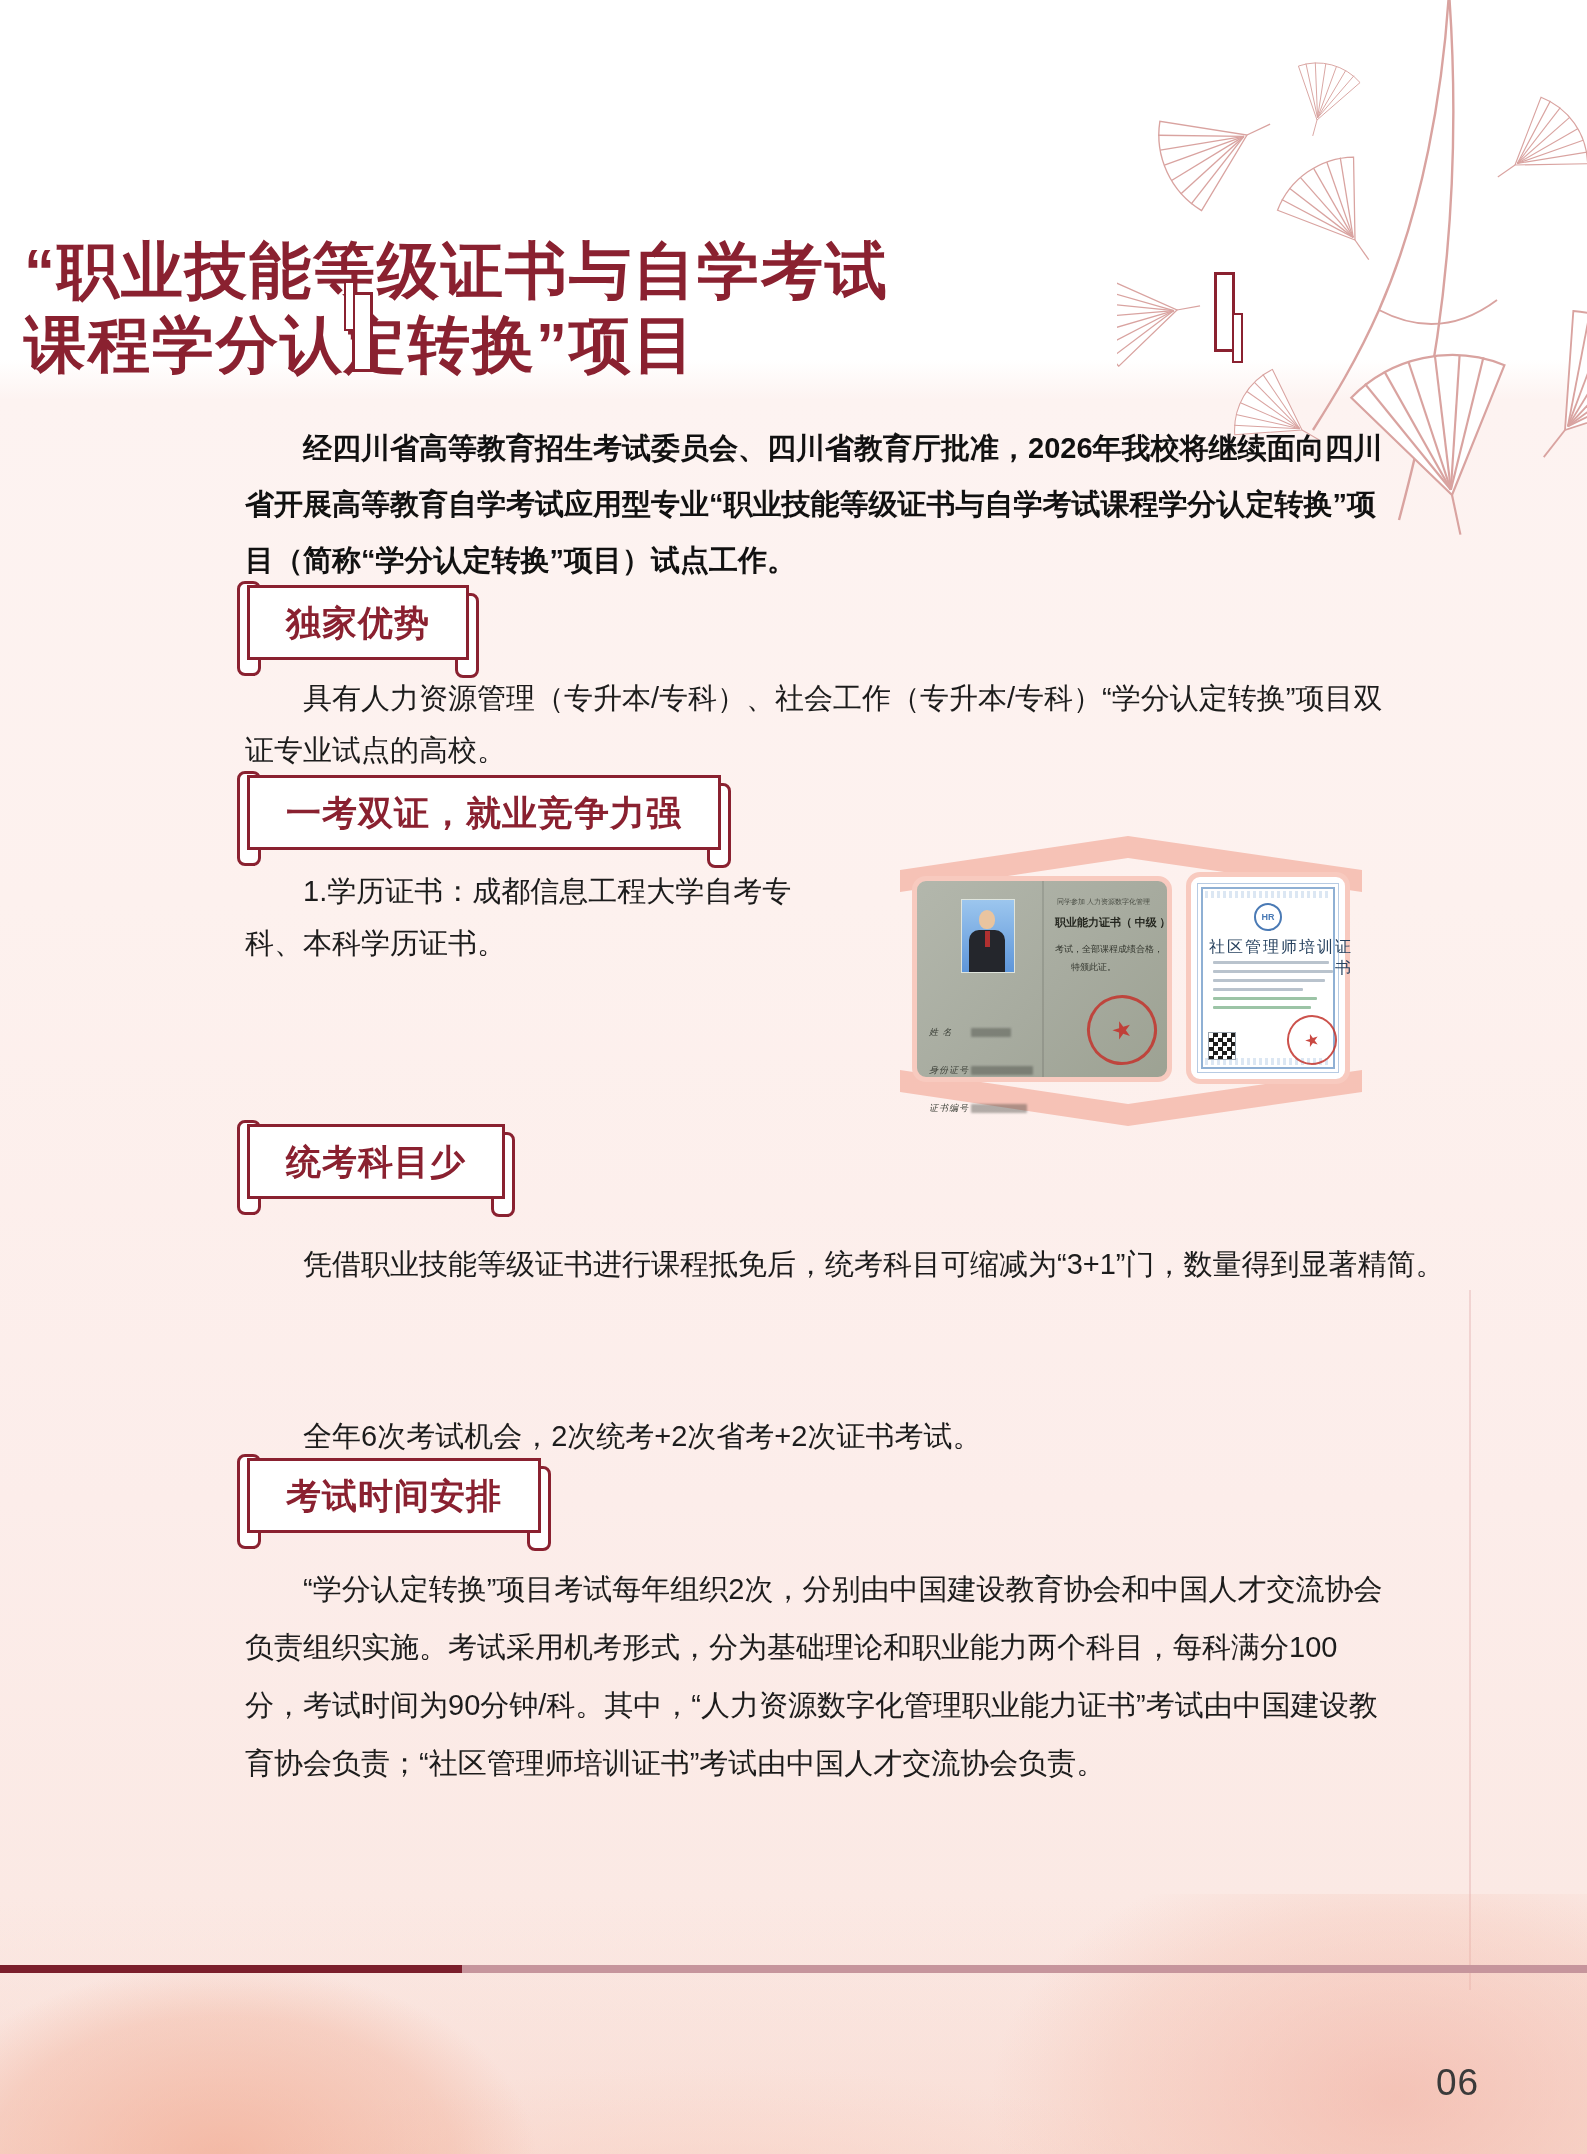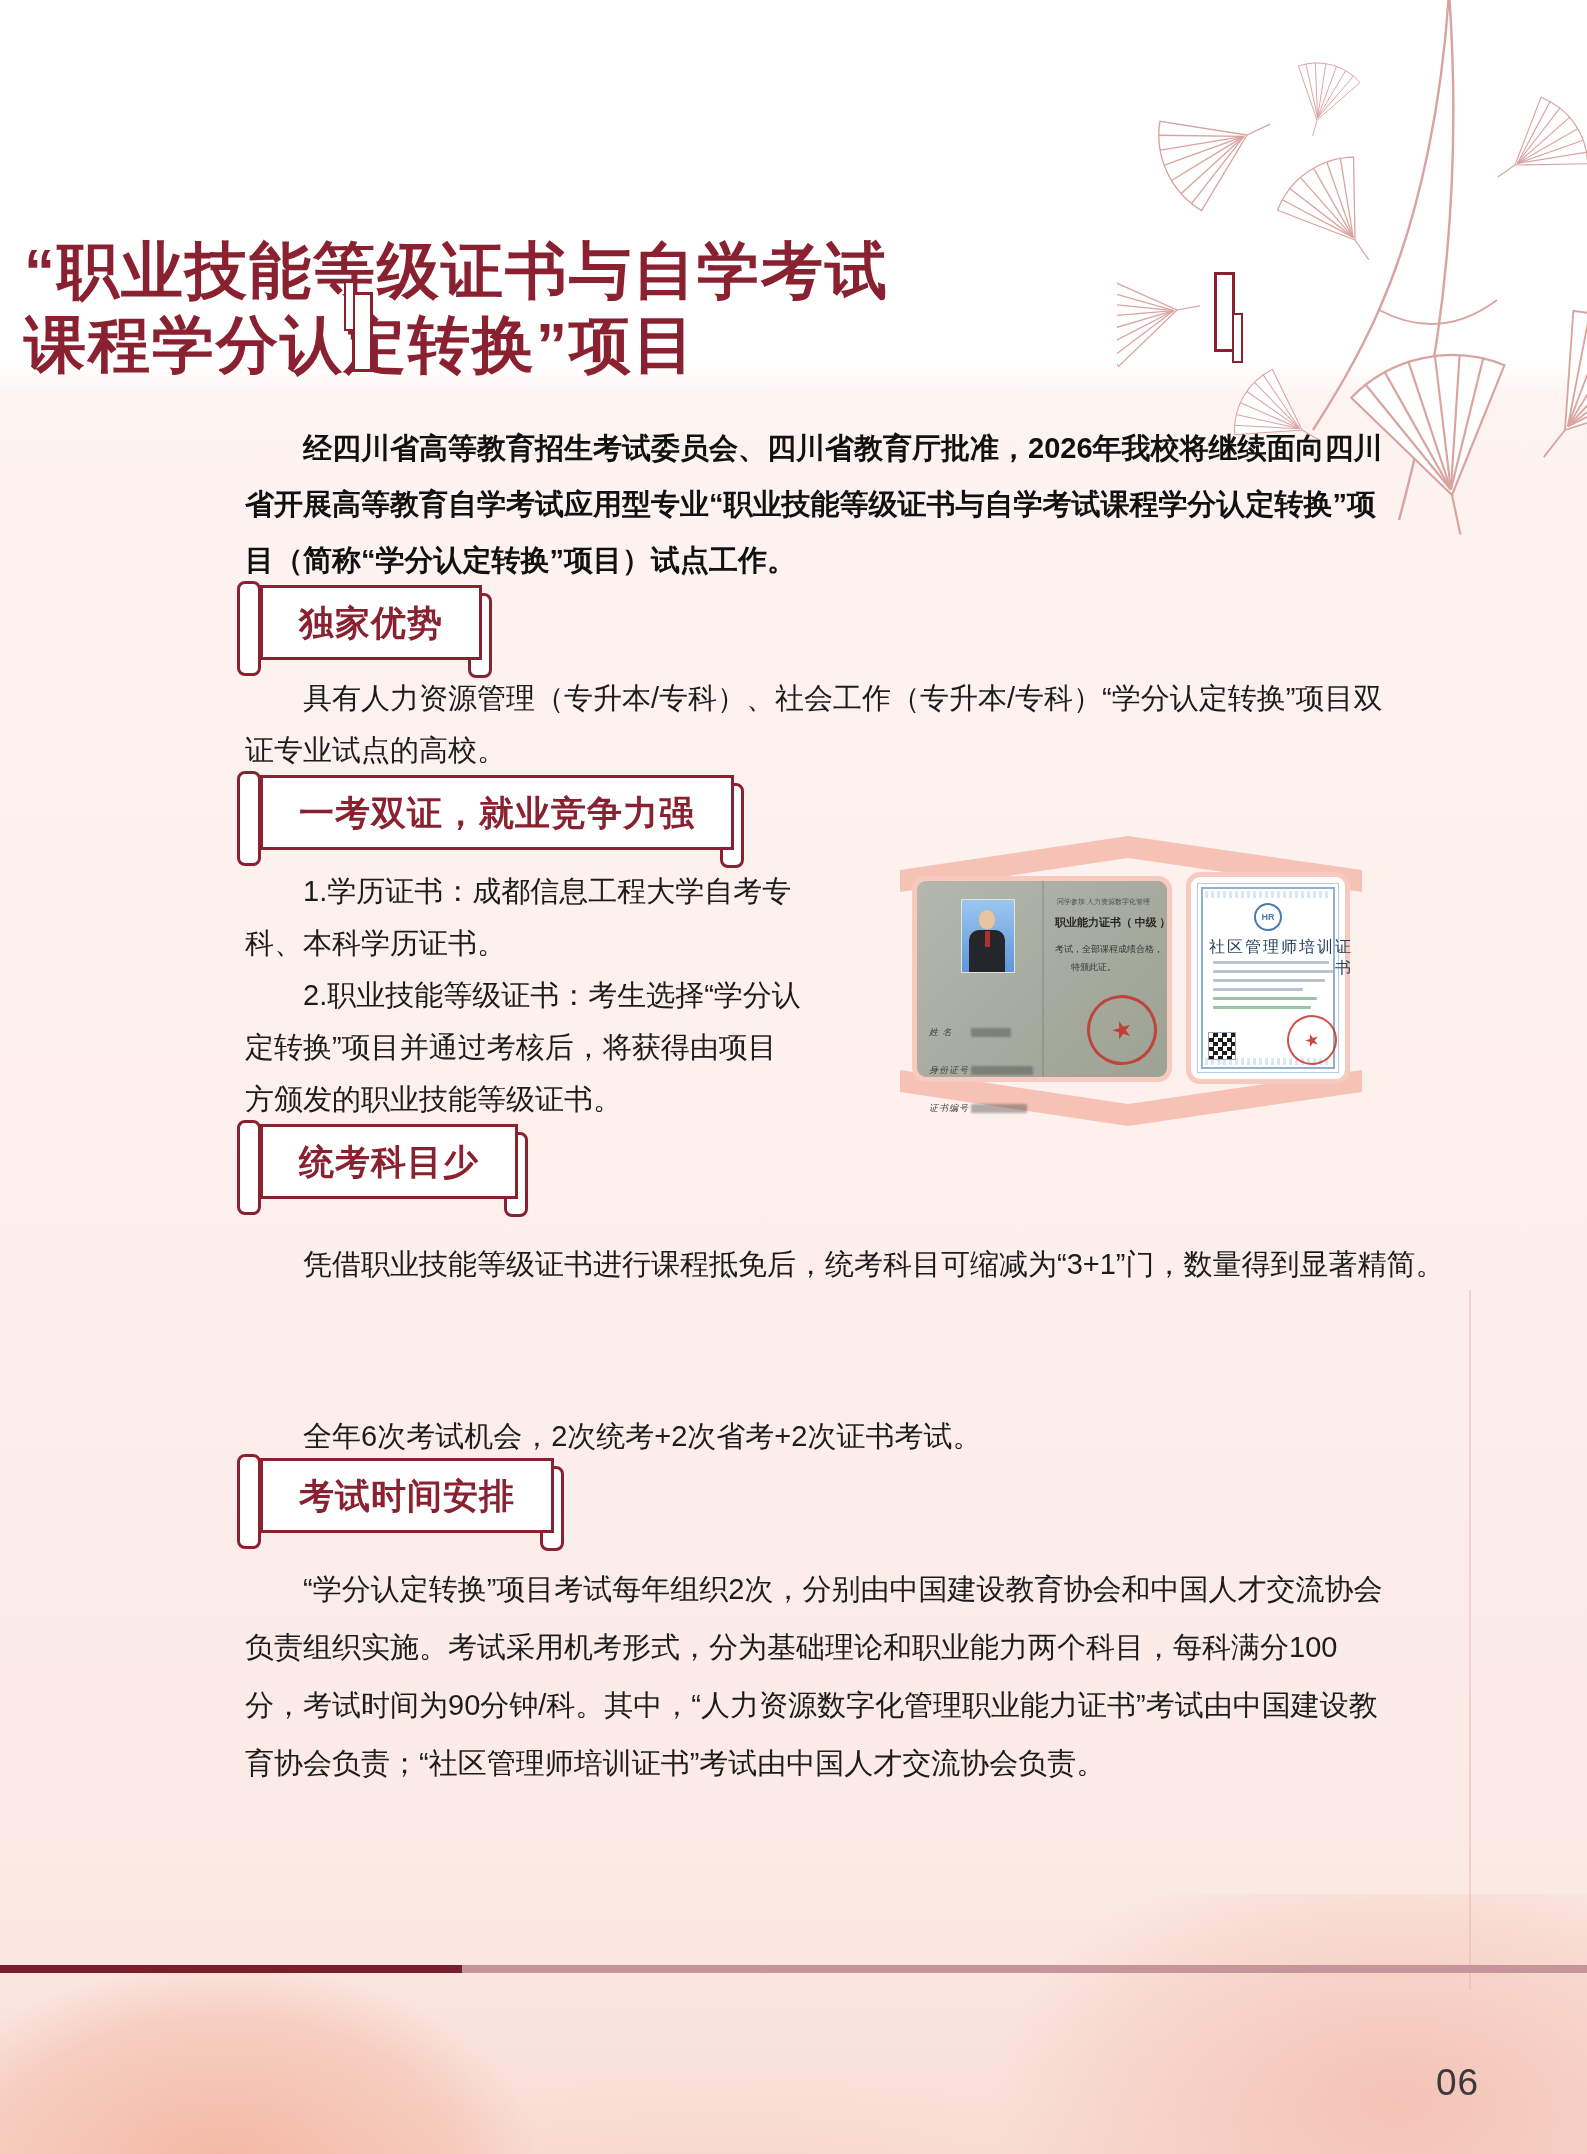--- a/index.html
+++ b/index.html
@@ -51,21 +51,21 @@
   .p-schedule{top:1560px;line-height:58px;}
   .dual-items{position:absolute;left:245px;top:865px;width:560px;}
   .dual-items p{margin:0;color:#1c1c1c;font-size:29px;line-height:52px;text-indent:2em;}
   
   .banner{position:absolute;left:247px;}
   .banner .roll{position:absolute;width:18px;border:3px solid #8a2130;border-radius:8px;background:#fff;z-index:0;}
   .banner .roll-l{left:-10px;top:-4px;bottom:-16px;}
   .banner .roll-r{right:-10px;top:8px;bottom:-18px;}
   .banner .box{position:relative;z-index:1;display:inline-block;background:#fff;
     border:3px solid #8a2130;padding:17px 36px;color:#8a2130;
-    font-size:35px;font-weight:700;line-height:1;letter-spacing:1px;margin-left:13px;}
+    font-size:35px;font-weight:700;line-height:1;letter-spacing:1px;}
   .b1{top:585px;}  .b2{top:775px;}  .b3{top:1124px;}  .b4{top:1312px;}  .b5{top:1458px;}
   
   .cert-panel{position:absolute;left:900px;top:830px;width:462px;height:302px;}
   .chevron{position:absolute;left:0;width:462px;height:66px;}
   .chev-top{top:0;}
   .chev-bot{bottom:0;}
   .cert-card{position:absolute;border-radius:14px;border:5px solid #f8cabf;box-sizing:border-box;}
   .cert-gray{left:12px;top:46px;width:260px;height:206px;
     background:linear-gradient(135deg,#b3b7ac 0%,#a7ab9f 55%,#9da293 100%);}
   .cert-gray .crease{position:absolute;left:50%;top:0;width:2px;height:100%;background:rgba(0,0,0,.10);}
@@ -156,21 +156,20 @@
   </div>
   <p class="para p-advantage">具有人力资源管理（专升本/专科）、社会工作（专升本/专科）“学分认定转换”项目双证专业试点的高校。</p>
 
   <div class="banner b2">
     <span class="roll roll-l"></span>
     <span class="roll roll-r"></span>
     <span class="box">一考双证，就业竞争力强</span>
   </div>
   <div class="dual-items">
     <p>1.学历证书：成都信息工程大学自考专科、本科学历证书。</p>
-    <p>2.职业技能等级证书：考生选择“学分认定转换”项目并通过考核后，将获得由项目方颁发的职业技能等级证书。</p>
   </div>
 
   <div class="cert-panel">
     <svg class="chevron chev-top" viewBox="0 0 462 66">
       <path d="M0 62 L0 40 L228 6 L462 40 L462 62 L228 28 Z" fill="#f6c2b6"></path>
     </svg>
     <svg class="chevron chev-bot" viewBox="0 0 462 66">
       <path d="M0 4 L0 26 L228 60 L462 26 L462 4 L228 38 Z" fill="#f6c2b6"></path>
     </svg>
 

